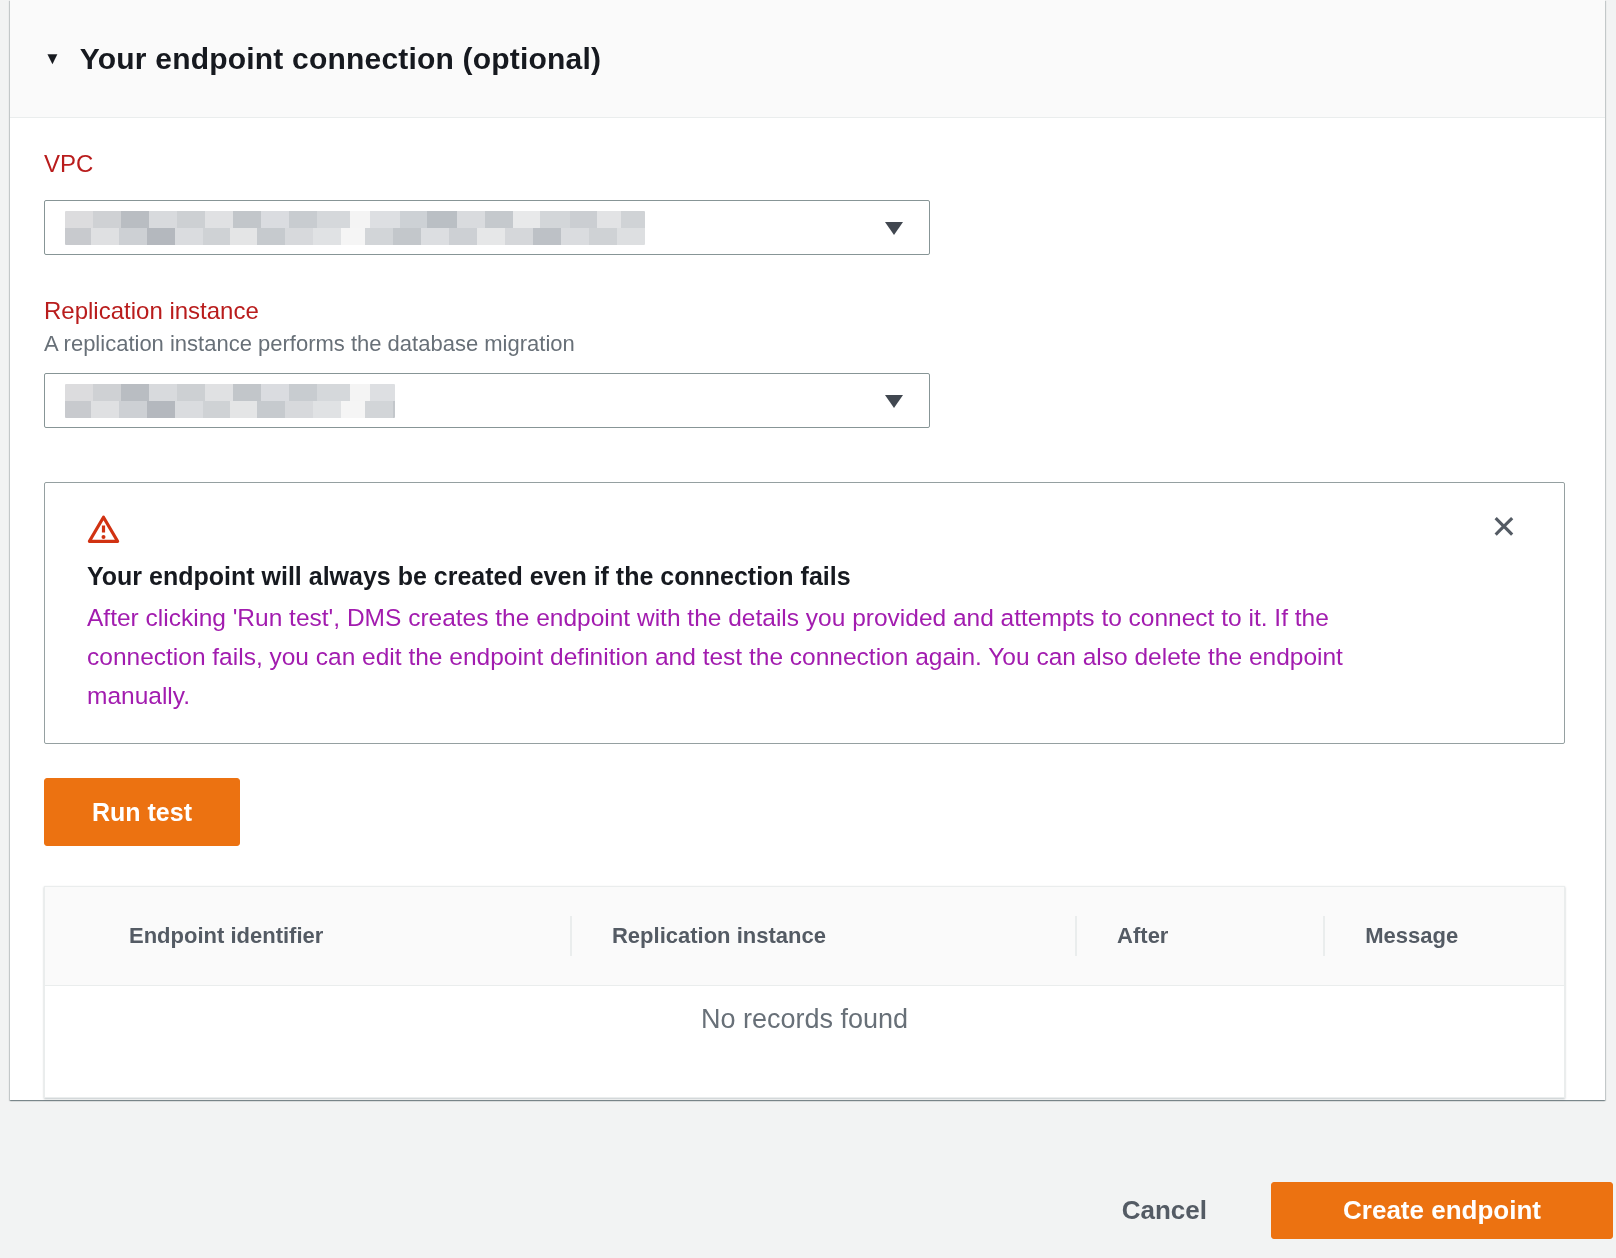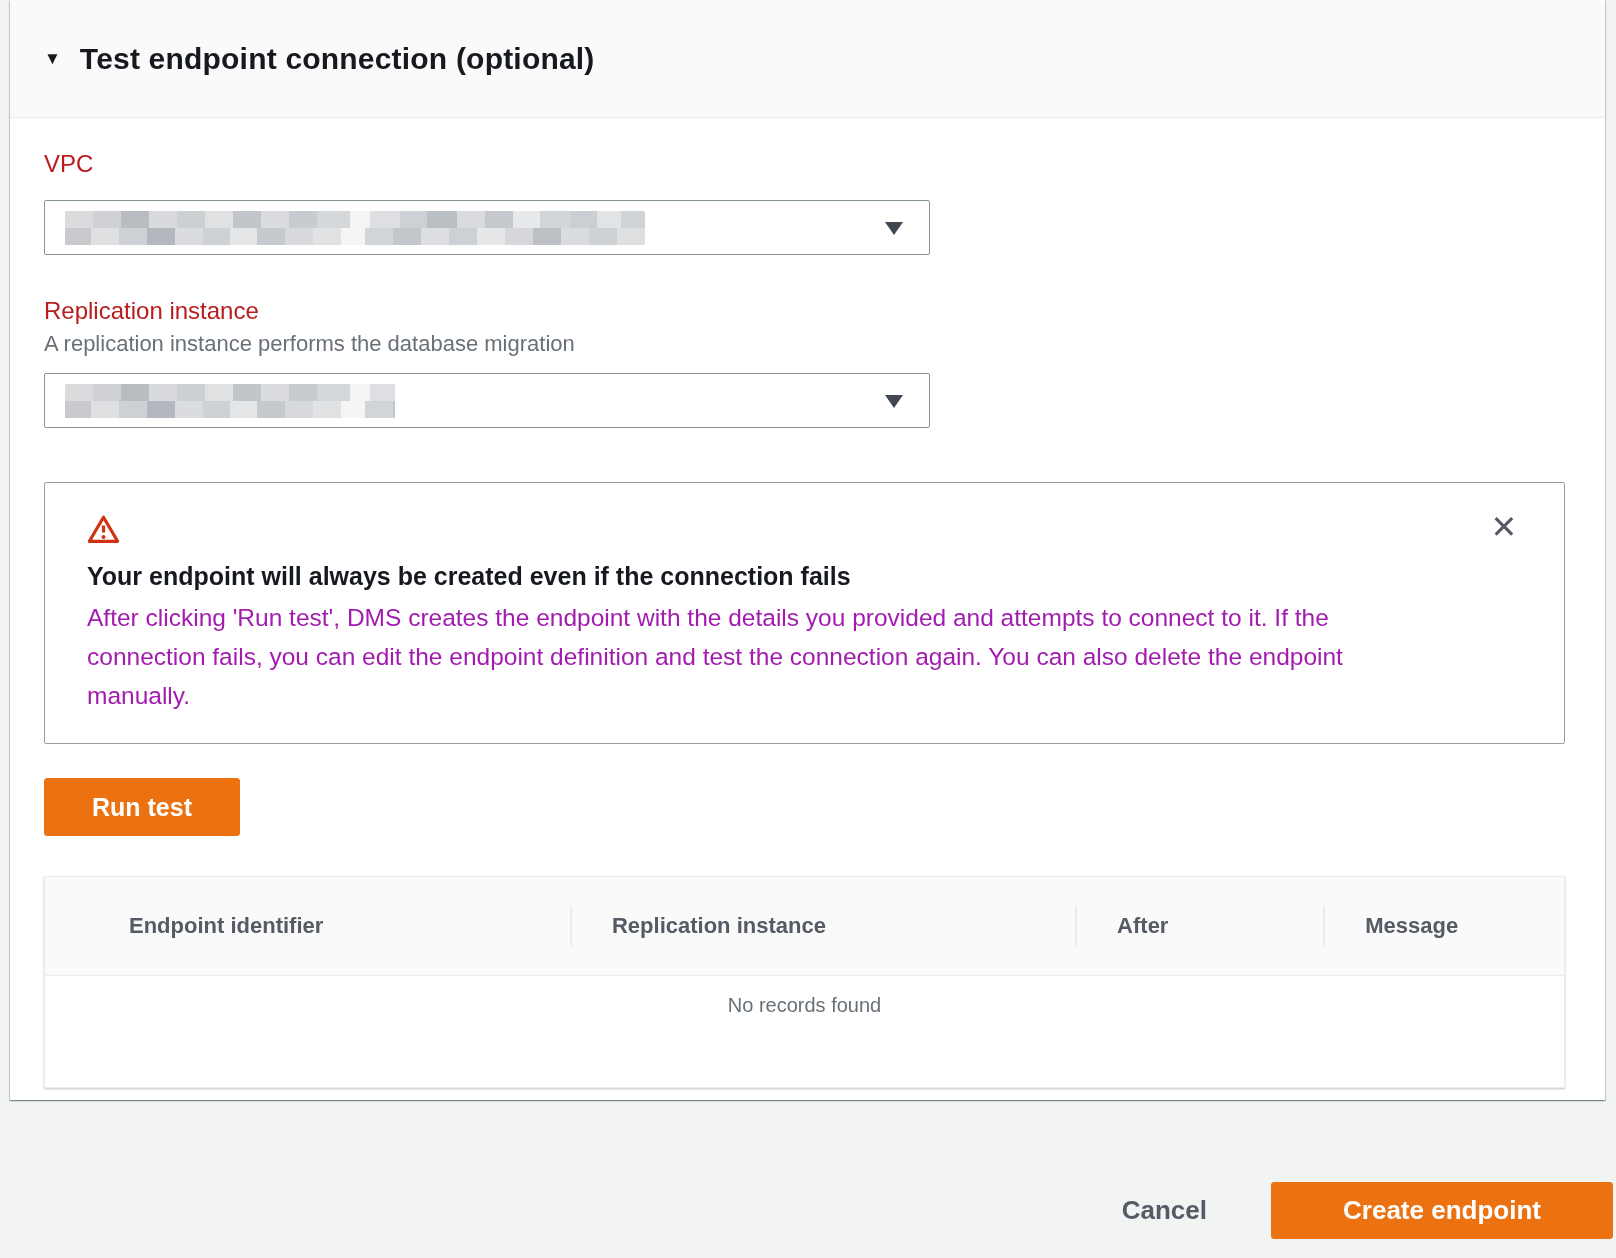--- a/index.html
+++ b/index.html
@@ -145,21 +145,21 @@
     color: #ffffff;
     border: 1px solid #ec7211;
     border-radius: 3px;
     font-family: "Liberation Sans", sans-serif;
     font-weight: 700;
     cursor: pointer;
     text-align: center;
   }
   .run-test-btn {
     margin-top: 34px;
-    width: 196px; height: 58px;
+    width: 196px; height: 68px;
     font-size: 25px;
   }
   .create-endpoint-btn {
     width: 342px; height: 57px;
     font-size: 26px;
   }
   .btn-link {
     background: none;
     border: none;
     font-family: "Liberation Sans", sans-serif;
@@ -201,41 +201,41 @@
   .th-cell + .th-cell::before {
     content: "";
     position: absolute;
     left: 0; top: -7px; bottom: -7px;
     width: 2px;
     background: #eaeded;
   }
   .table-empty {
     padding-top: 18px;
     text-align: center;
-    font-size: 20px;
+    font-size: 27px;
     color: #687078;
   }
 
   
   .footer-actions {
     position: absolute;
     top: 1182px;
     right: 3px;
     display: flex;
     align-items: center;
   }
 </style>
 </head>
 <body>
 
 <div class="panel">
 
   <div class="panel-header">
     <span class="collapse-caret">▼</span>
-    <span class="panel-title">Test endpoint connection (optional)</span>
+    <span class="panel-title">Your endpoint connection (optional)</span>
   </div>
 
   <div class="panel-body">
 
     <div class="field-label">VPC</div>
     <div class="select-box">
       <div class="redact w1">
         <div class="r-row r1"></div>
           <div class="r-row r2"></div>
       </div>

